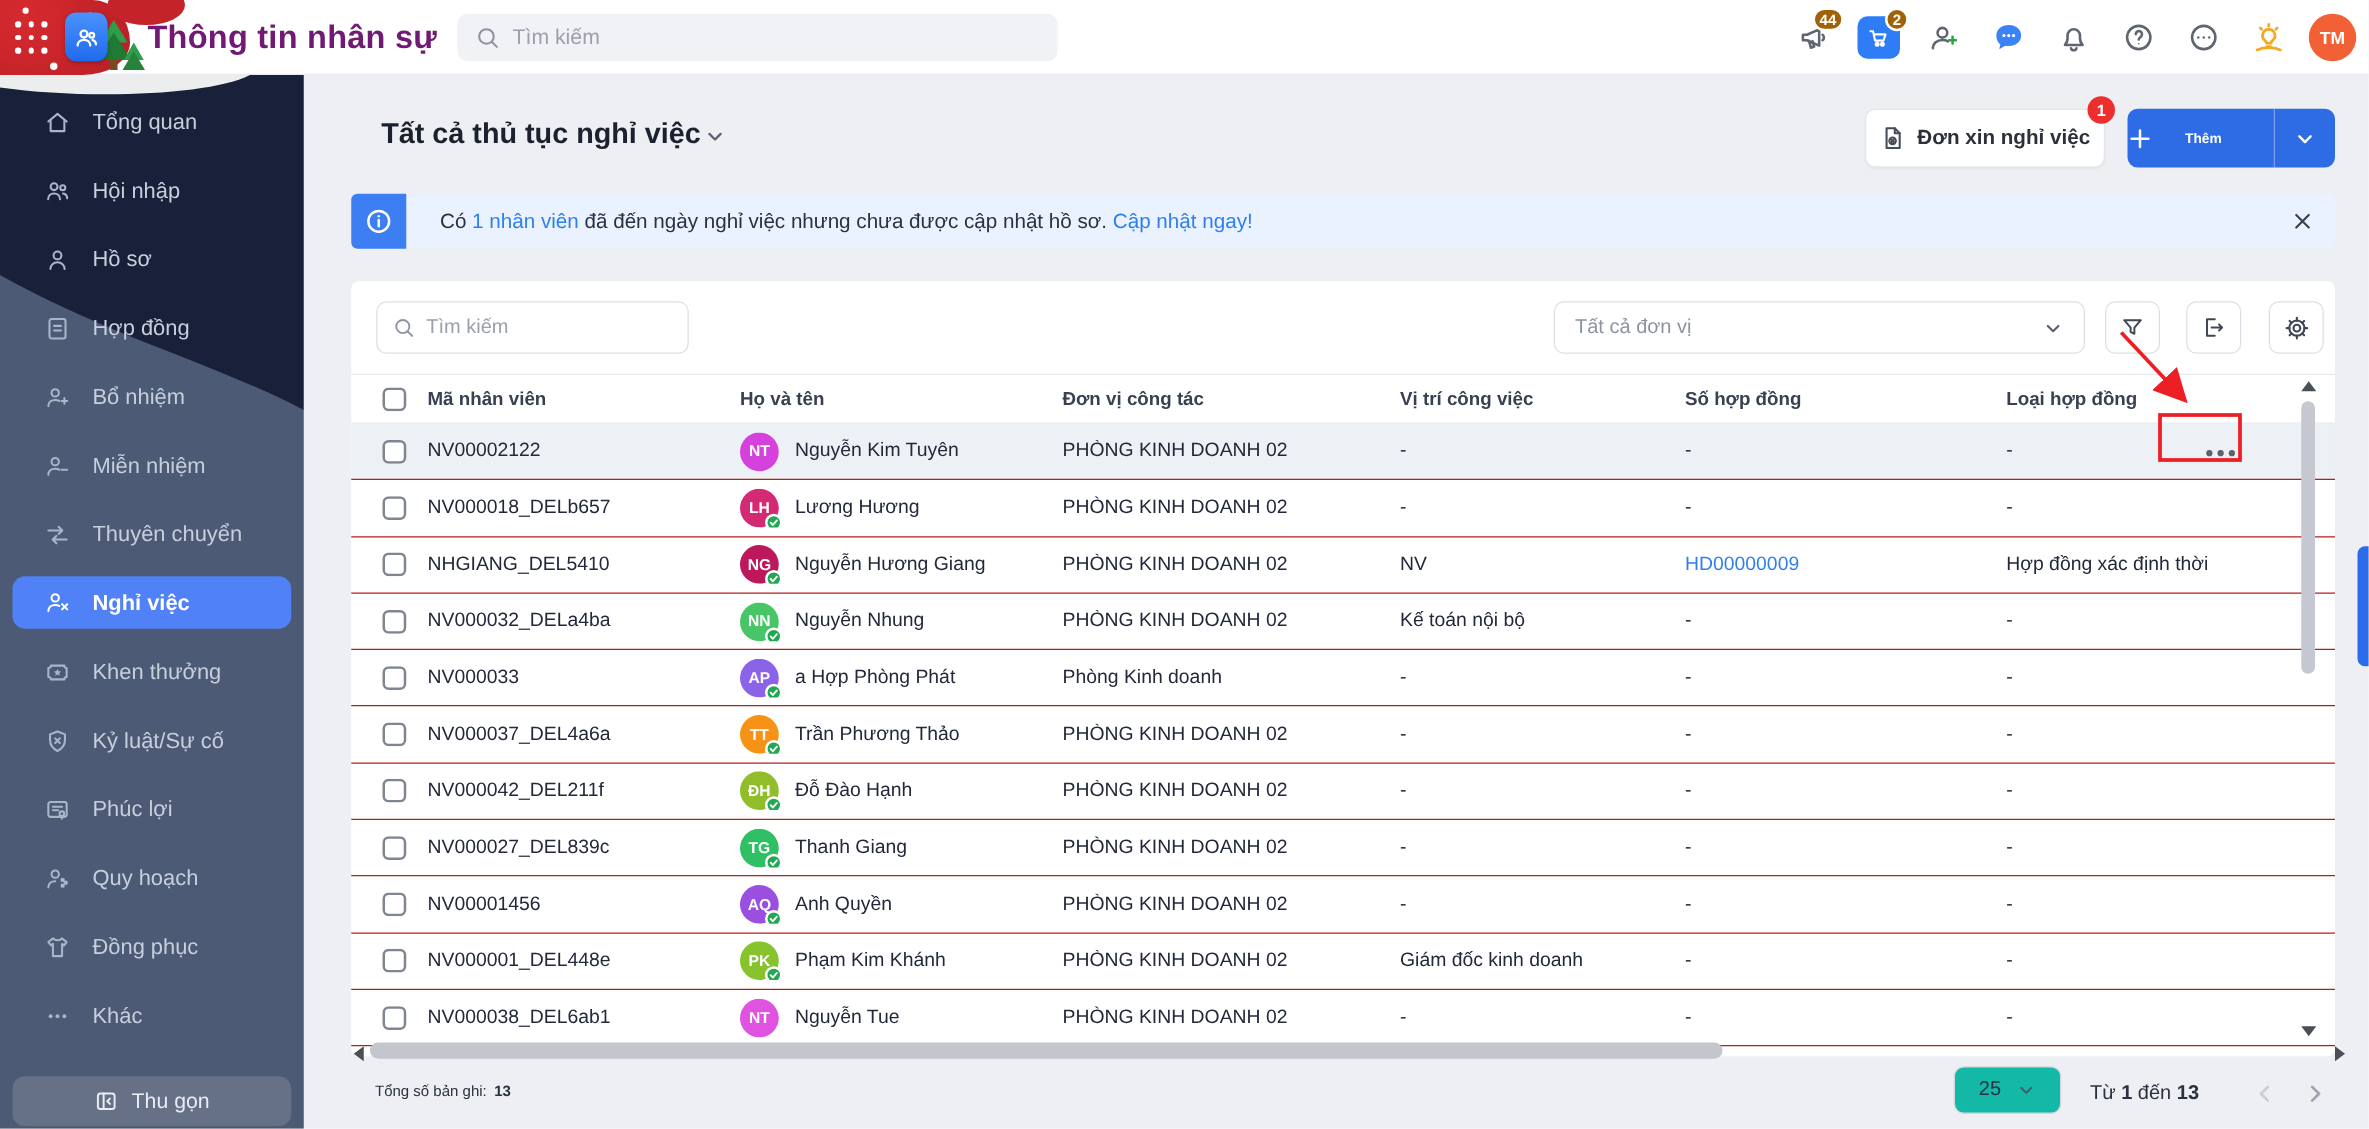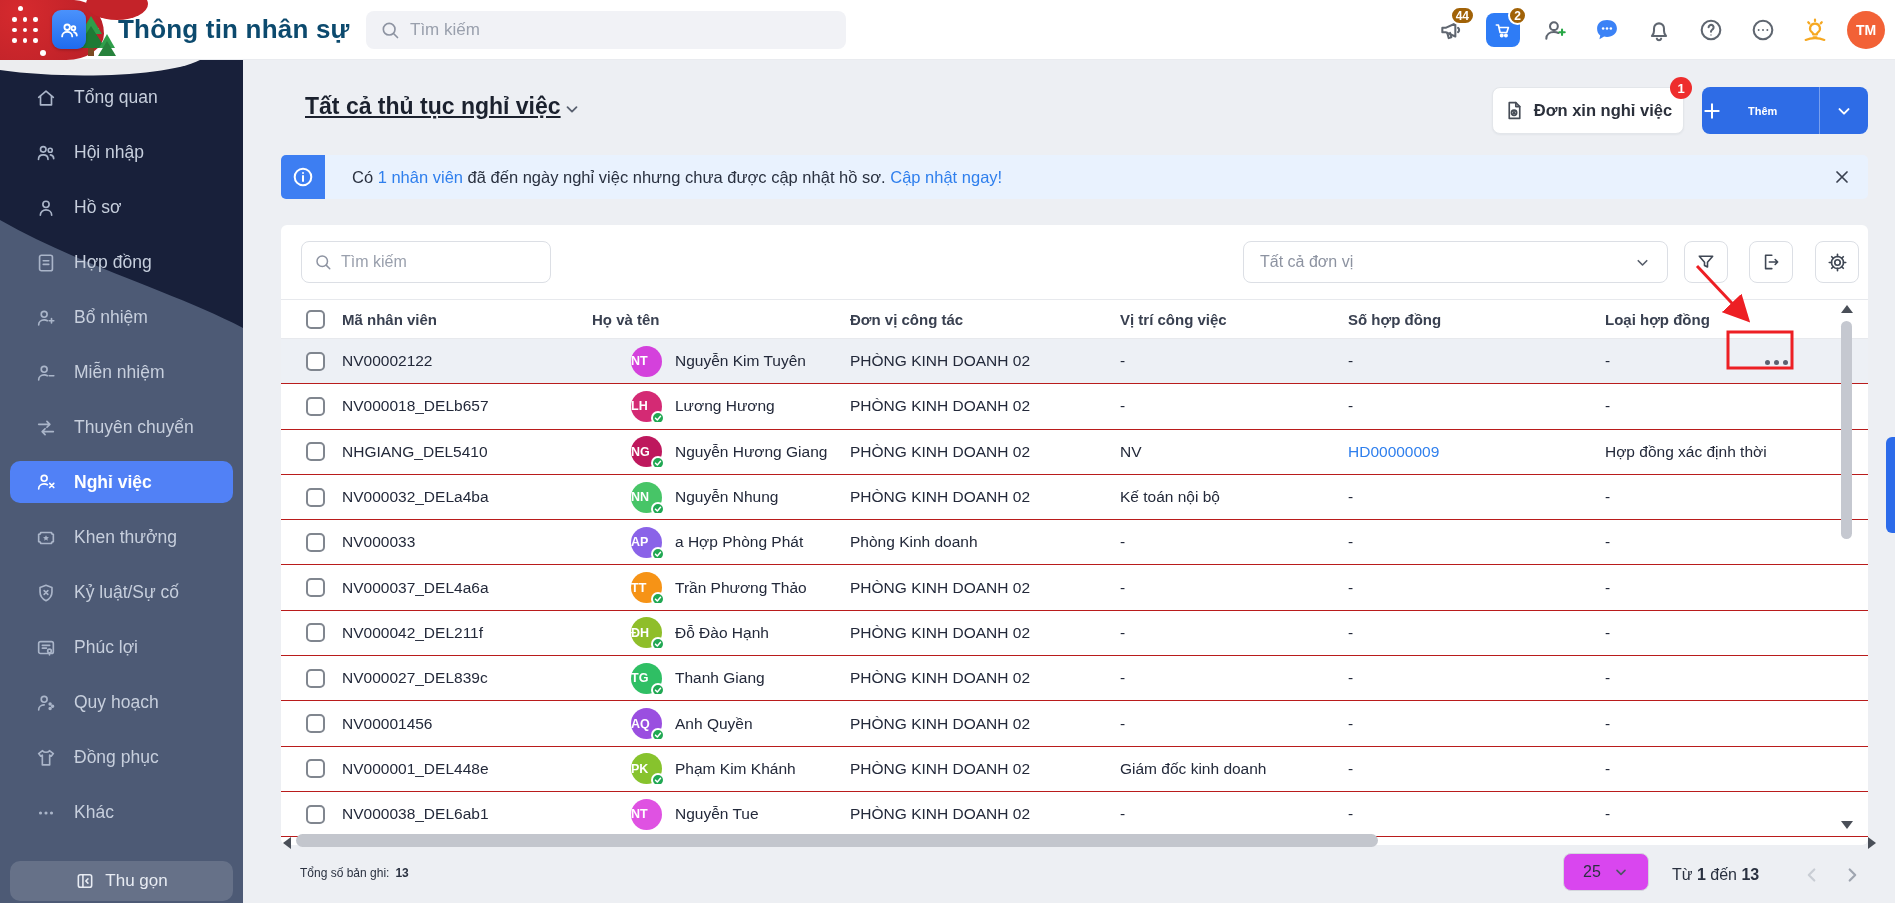--- a/index.html
+++ b/index.html
@@ -10,41 +10,41 @@
   
   .topbar { position:absolute; left:0; top:0; width:1895px; height:60px; background:#fff; border-bottom:1px solid #e9ebef; z-index:30; }
   .xmas-banner { position:absolute; left:0; top:0; width:300px; height:60px; overflow:hidden; }
   .xmas-red { position:absolute; left:0; top:0; width:104px; height:60px; background:radial-gradient(circle at 20% 20%, #d62a2e, #b71f27); border-radius:0 46% 58% 0 / 0 90% 70% 0; }
   .xmas-red2 { position:absolute; left:86px; top:-12px; width:62px; height:32px; background:#c42329; border-radius:50%; }
   .snow { position:absolute; background:#fff; border-radius:50%; }
   .dots-grid { position:absolute; left:12px; top:17px; width:28px; height:28px; display:grid; grid-template-columns:repeat(3,1fr); gap:4px; cursor:pointer; }
   .dots-grid i { width:4.5px; height:4.5px; background:#fff; border-radius:50%; }
   .app-tile { position:absolute; left:52px; top:10px; width:34px; height:39px; border-radius:9px; background:linear-gradient(#4b92fb,#1e6bee); display:flex; align-items:center; justify-content:center; box-shadow:0 1px 3px rgba(0,0,0,.25); }
   .tree { position:absolute; }
-  .app-title { position:absolute; left:118px; top:14px; font-size:26px; font-weight:700; color:#0c4a6e; letter-spacing:.2px; white-space:nowrap; z-index:2; }
+  .app-title { position:absolute; left:118px; top:14px; font-size:26px; font-weight:700; color:#701a75; letter-spacing:.2px; white-space:nowrap; z-index:2; }
   .global-search { position:absolute; left:366px; top:11px; width:480px; height:38px; background:#f1f2f6; border-radius:8px; display:flex; align-items:center; padding:0 14px; gap:10px; cursor:text; }
   .global-search .ph { color:#9aa0ad; font-size:17px; }
   .topbar-icons { position:absolute; right:10px; top:0; height:60px; display:flex; align-items:center; gap:12px; }
   .tb-ic { position:relative; width:40px; height:40px; display:flex; align-items:center; justify-content:center; color:#5f6670; cursor:pointer; }
   .badge-red { position:absolute; top:-4px; right:-4px; min-width:19px; height:19px; padding:0 4px; background:#a16207; color:#fff; border-radius:10px; font-size:12px; font-weight:700; display:flex; align-items:center; justify-content:center; border:2px solid #fff; }
   .cart-tile { width:34px; height:34px; border-radius:8px; background:#2e7cf6; display:flex; align-items:center; justify-content:center; }
   .avatar-top { width:38px; height:38px; border-radius:50%; background:#f26136; color:#fff; font-weight:700; font-size:14px; display:flex; align-items:center; justify-content:center; cursor:pointer; }
 
   
   .sidebar { position:absolute; left:0; top:60px; width:243px; height:843px; background:#4d5a75; z-index:20; overflow:hidden; }
   .sb-curve { position:absolute; left:0; top:0; }
   .side-nav { position:absolute; left:0; top:10px; width:243px; }
   .side-item { position:relative; height:55px; display:flex; align-items:center; padding-left:34px; gap:16px; color:#c7cfdd; font-size:17.5px; cursor:pointer; }
   .side-item .s-icon { width:24px; height:24px; display:flex; align-items:center; justify-content:center; color:#aab5c9; flex:0 0 24px; }
   .side-item.active { background:#5181f6; border-radius:10px; margin:0 10px; padding-left:24px; color:#fff; font-weight:700; height:42px; margin-top:6px; margin-bottom:7px; }
   .side-item.active .s-icon { color:#fff; }
   .collapse-btn { position:absolute; left:10px; top:801px; width:223px; height:40px; border:none; border-radius:10px; background:rgba(255,255,255,.14); color:#e8ecf3; font-size:17px; font-family:inherit; display:flex; align-items:center; justify-content:center; gap:10px; cursor:pointer; }
 
   
-  .page-title { position:absolute; left:305px; top:93px; font-size:23px; font-weight:700; color:#1b212e; cursor:pointer; display:flex; align-items:center; gap:2px; z-index:5;text-decoration:underline; }
+  .page-title { position:absolute; left:305px; top:93px; font-size:23px; font-weight:700; color:#1b212e; cursor:pointer; display:flex; align-items:center; gap:2px; z-index:5; }
   .page-title .caret { color:#5a6170; margin-top:4px; }
   .btn-leave { position:absolute; left:1492px; top:87px; width:192px; height:47px; background:#fff; border:1px solid #e3e6ea; border-radius:8px; display:flex; align-items:center; justify-content:center; gap:9px; font-size:16.5px; font-weight:600; color:#2b303b; cursor:pointer; z-index:5; box-shadow:0 1px 2px rgba(20,30,60,.05); }
   .btn-leave .badge1 { position:absolute; top:-11px; right:-9px; width:22px; height:22px; background:#ee2d2d; color:#fff; border-radius:50%; font-size:13px; font-weight:700; display:flex; align-items:center; justify-content:center; }
   .btn-add { position:absolute; left:1702px; top:87px; width:166px; height:47px; background:#2e6ce6; border-radius:8px; display:flex; color:#fff; cursor:pointer; z-index:5; }
   .btn-add .main-part { flex:1; display:flex; align-items:center; justify-content:flex-start; gap:26px; font-size:11px; font-weight:700; border-right:1px solid rgba(255,255,255,.35); }
   .btn-add .caret-part { width:48px; display:flex; align-items:center; justify-content:center; }
 
   .banner { position:absolute; left:281px; top:155px; width:1587px; height:44px; background:#e9f2fe; border-radius:5px; display:flex; align-items:center; z-index:4; }
   .banner .b-icon { width:44px; height:44px; background:#3d7ef2; border-radius:5px 0 0 5px; display:flex; align-items:center; justify-content:center; flex:0 0 44px; }
   .banner .b-text { margin-left:27px; font-size:16.5px; color:#2a3140; }
@@ -60,40 +60,40 @@
   .icon-btn { position:absolute; top:16px; width:44px; height:42px; border:1px solid #dcdfe5; border-radius:8px; background:#fff; display:flex; align-items:center; justify-content:center; color:#3f4754; cursor:pointer; }
 
   .thead { position:relative; height:40px; display:grid; grid-template-columns:56px 250px 258px 270px 228px 257px 1fr; align-items:center; border-top:1px solid #e7e9ed; border-bottom:1px solid #e7e9ed; font-size:15px; font-weight:600; color:#394050; padding-right:30px; }
   .thead .th { padding-left:5px; white-space:nowrap; overflow:hidden; }
   .checkbox { width:19px; height:19px; border:2px solid #80868f; border-radius:5px; background:#fff; margin-left:20px; cursor:pointer; }
   .tbody { position:relative; }
   .trow { position:relative; height:45.3px; display:grid; grid-template-columns:56px 250px 258px 270px 228px 257px 1fr; align-items:center; border-bottom:1px solid #b91c1c; font-size:15.5px; color:#23293a; padding-right:30px; cursor:pointer; }
   .trow.hl { background:#edf0f5; }
   .trow .td { padding-left:5px; white-space:nowrap; overflow:hidden; }
   .name-cell { display:flex; align-items:center; gap:13px; }
-  .avatar { position:relative; width:31px; height:31px; border-radius:50%; color:#fff; font-size:12.5px; font-weight:700; display:flex; align-items:center; justify-content:flex-start; flex:0 0 31px;margin-left:39px; }
+  .avatar { position:relative; width:31px; height:31px; border-radius:50%; color:#fff; font-size:12.5px; font-weight:700; display:flex; align-items:center; justify-content:center; flex:0 0 31px; }
   .avatar .vbadge { position:absolute; right:-3px; bottom:-3px; width:14px; height:14px; border-radius:50%; background:#21a853; border:2px solid #fff; display:flex; align-items:center; justify-content:center; }
   .cell-link { color:#2f7fed; }
   .row-actions { position:absolute; right:70px; top:10px; width:44px; height:26px; display:flex; align-items:center; justify-content:center; gap:4px; cursor:pointer; }
   .row-actions i { width:5px; height:5px; border-radius:50%; background:#5a6170; }
 
   
   .vscroll { position:absolute; right:13px; top:74px; width:17px; height:534px; }
   .vscroll .tri-up { position:absolute; left:3px; top:6px; width:0; height:0; border-left:6px solid transparent; border-right:6px solid transparent; border-bottom:8px solid #4a4f58; }
   .vscroll .tri-down { position:absolute; left:3px; bottom:4px; width:0; height:0; border-left:6px solid transparent; border-right:6px solid transparent; border-top:8px solid #4a4f58; }
   .vscroll .vthumb { position:absolute; left:3px; top:22px; width:11px; height:218px; background:#c5c8d0; border-radius:6px; }
   .hscroll { position:absolute; left:0; top:608px; width:1587px; height:16px; }
   .hscroll .tri-left { position:absolute; left:2px; top:4px; width:0; height:0; border-top:6px solid transparent; border-bottom:6px solid transparent; border-right:8px solid #4a4f58; }
   .hscroll .tri-right { position:absolute; right:-8px; top:4px; width:0; height:0; border-top:6px solid transparent; border-bottom:6px solid transparent; border-left:8px solid #4a4f58; }
   .hscroll .hthumb { position:absolute; left:15px; top:1px; width:1082px; height:13px; background:#c3c6cd; border-radius:7px; }
 
   
   .footer-total { position:absolute; left:300px; top:866px; font-size:12px; color:#2a3140; z-index:4; }
   .footer-total b { margin-left:6px; }
-  .page-size { position:absolute; left:1563px; top:853px; width:86px; height:38px; background:#d946ef; border:1px solid #d4d7dd; border-radius:8px; display:flex; align-items:center; justify-content:center; gap:12px; font-size:16px; color:#2a3140; cursor:pointer; z-index:4; }
+  .page-size { position:absolute; left:1563px; top:853px; width:86px; height:38px; background:#14b8a6; border:1px solid #d4d7dd; border-radius:8px; display:flex; align-items:center; justify-content:center; gap:12px; font-size:16px; color:#2a3140; cursor:pointer; z-index:4; }
   .range-text { position:absolute; left:1672px; top:866px; font-size:16px; color:#2a3140; z-index:4; }
   .pg-prev,.pg-next { position:absolute; top:860px; width:30px; height:30px; display:flex; align-items:center; justify-content:center; cursor:pointer; z-index:4; }
   .pg-prev { left:1797px; color:#c9cdd4; }
   .pg-next { left:1837px; color:#9fa5b0; }
 
   
   .annotation { position:absolute; left:1660px; top:250px; z-index:50; pointer-events:none; }
   .blue-strip { position:absolute; right:0; top:437px; width:9px; height:96px; background:#2c6bea; border-radius:6px 0 0 6px; z-index:40; }
 
   svg { display:block; }

